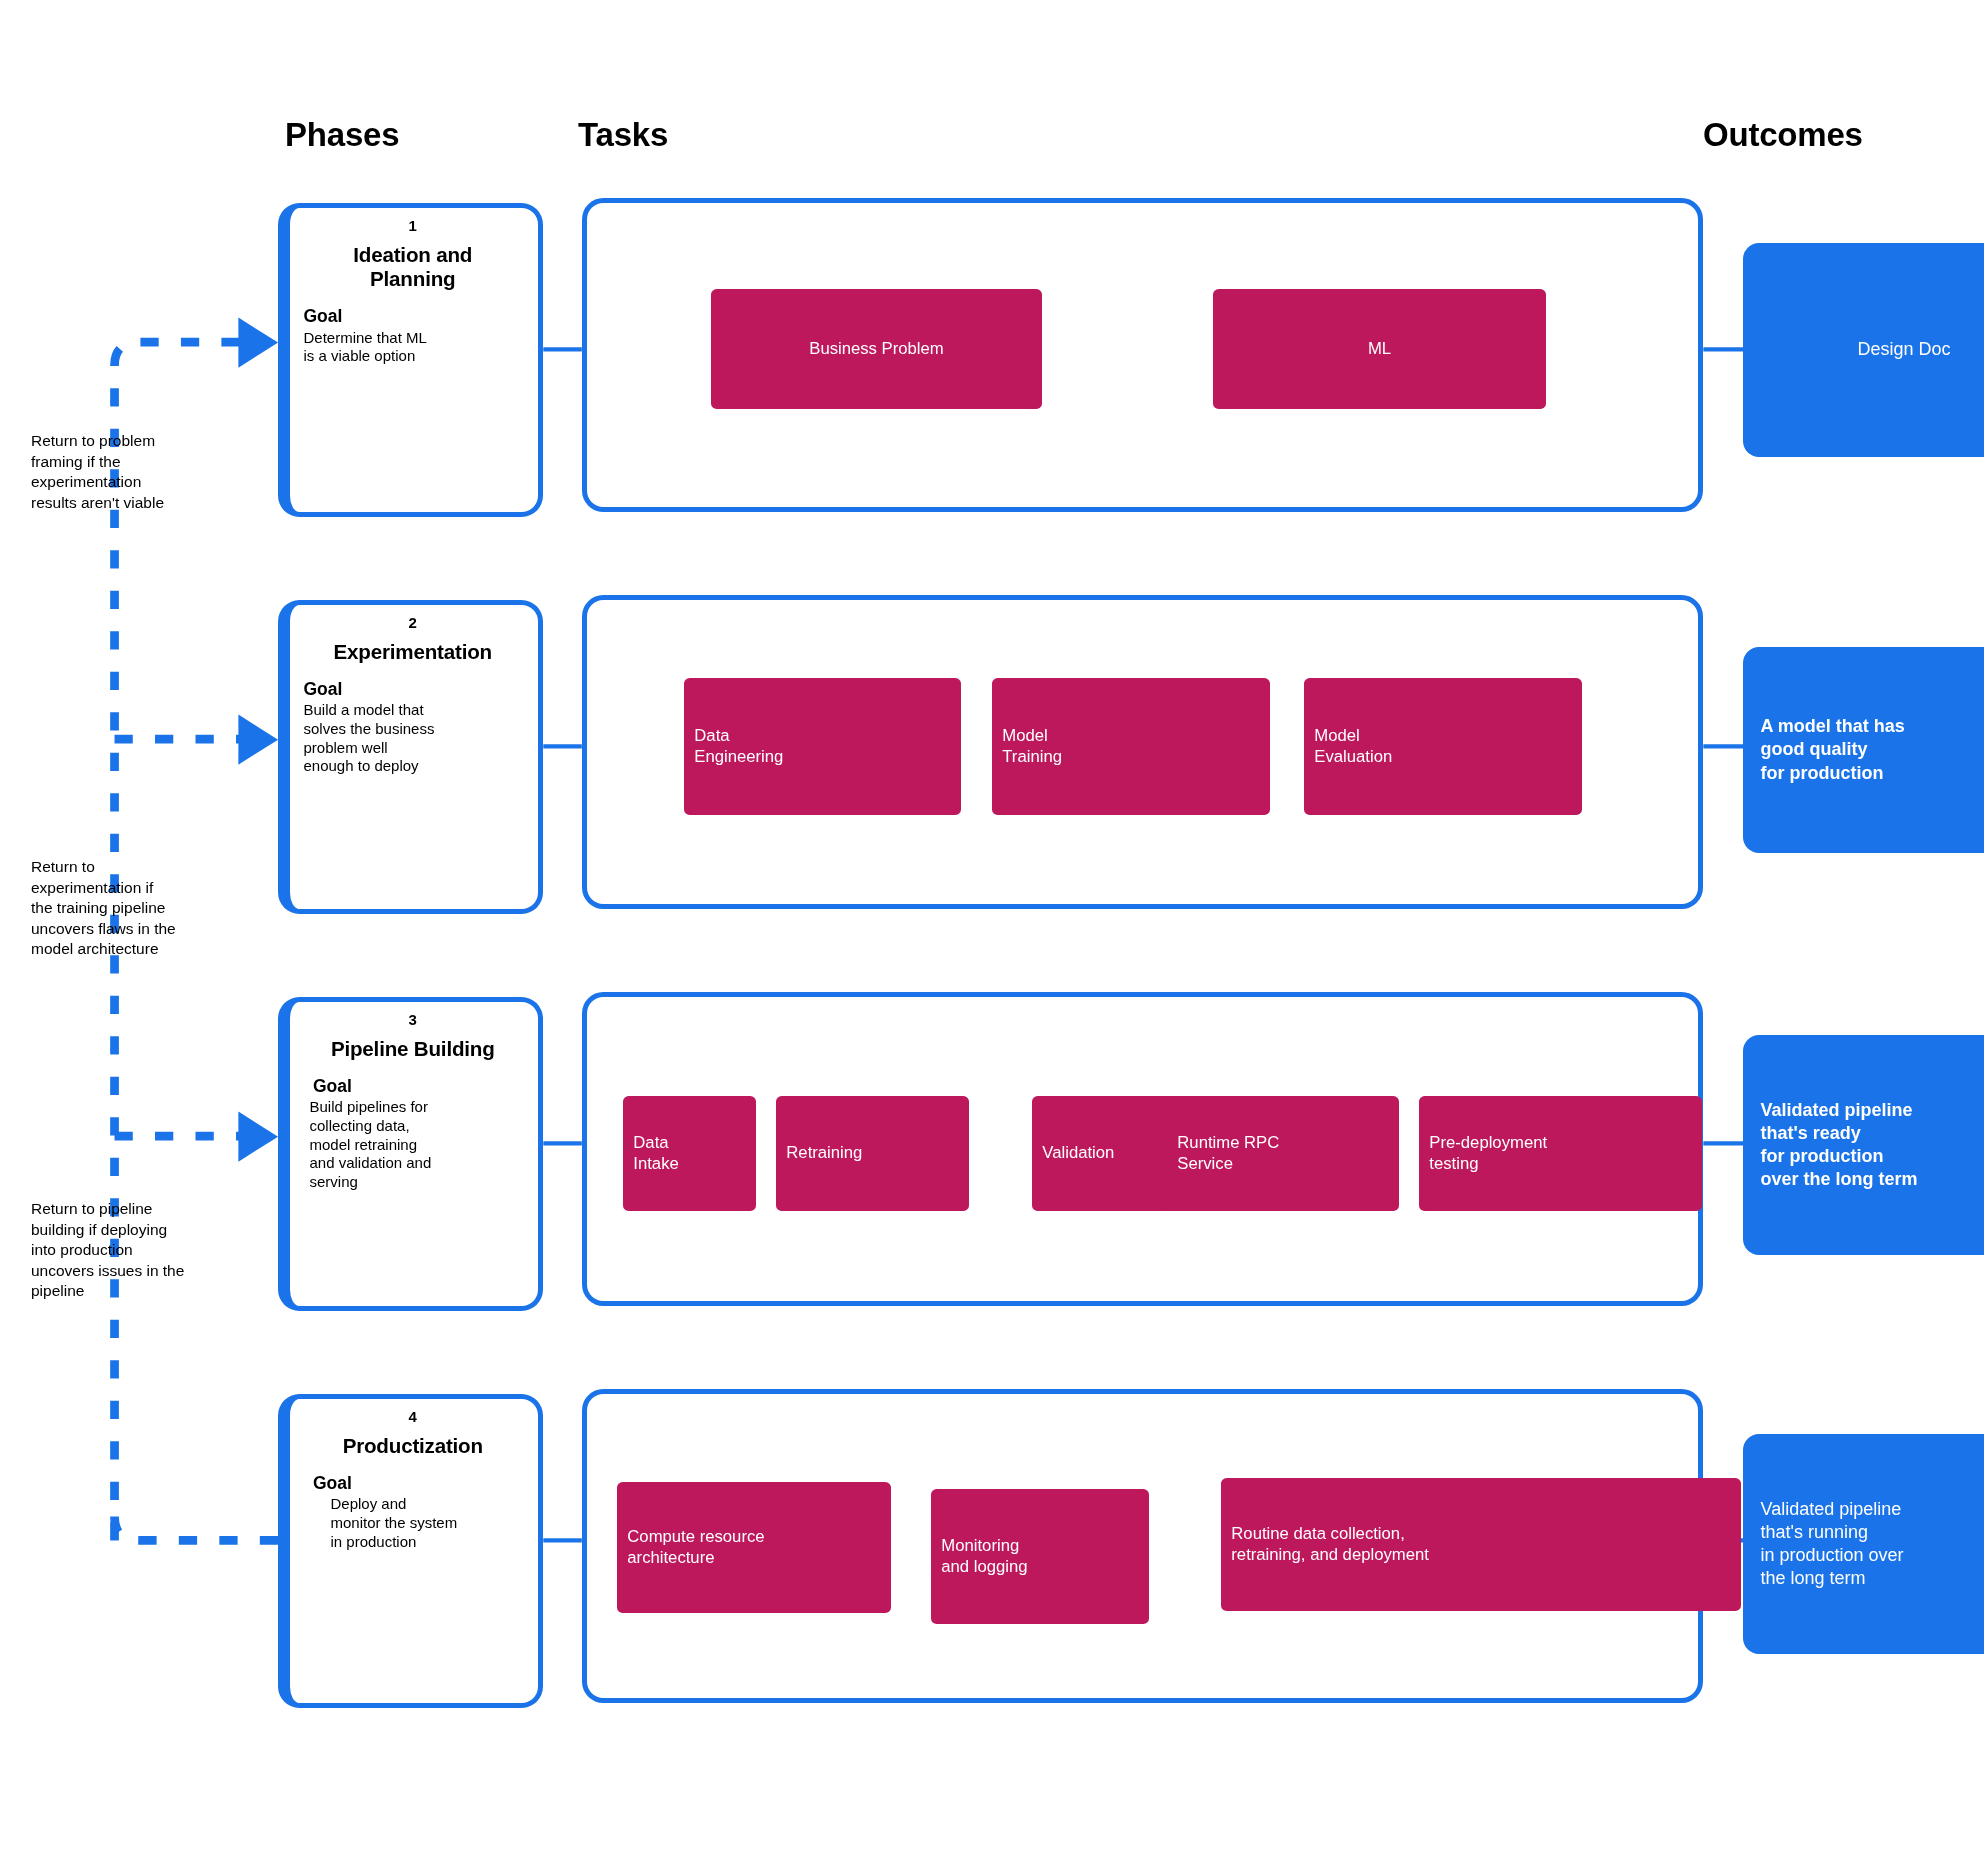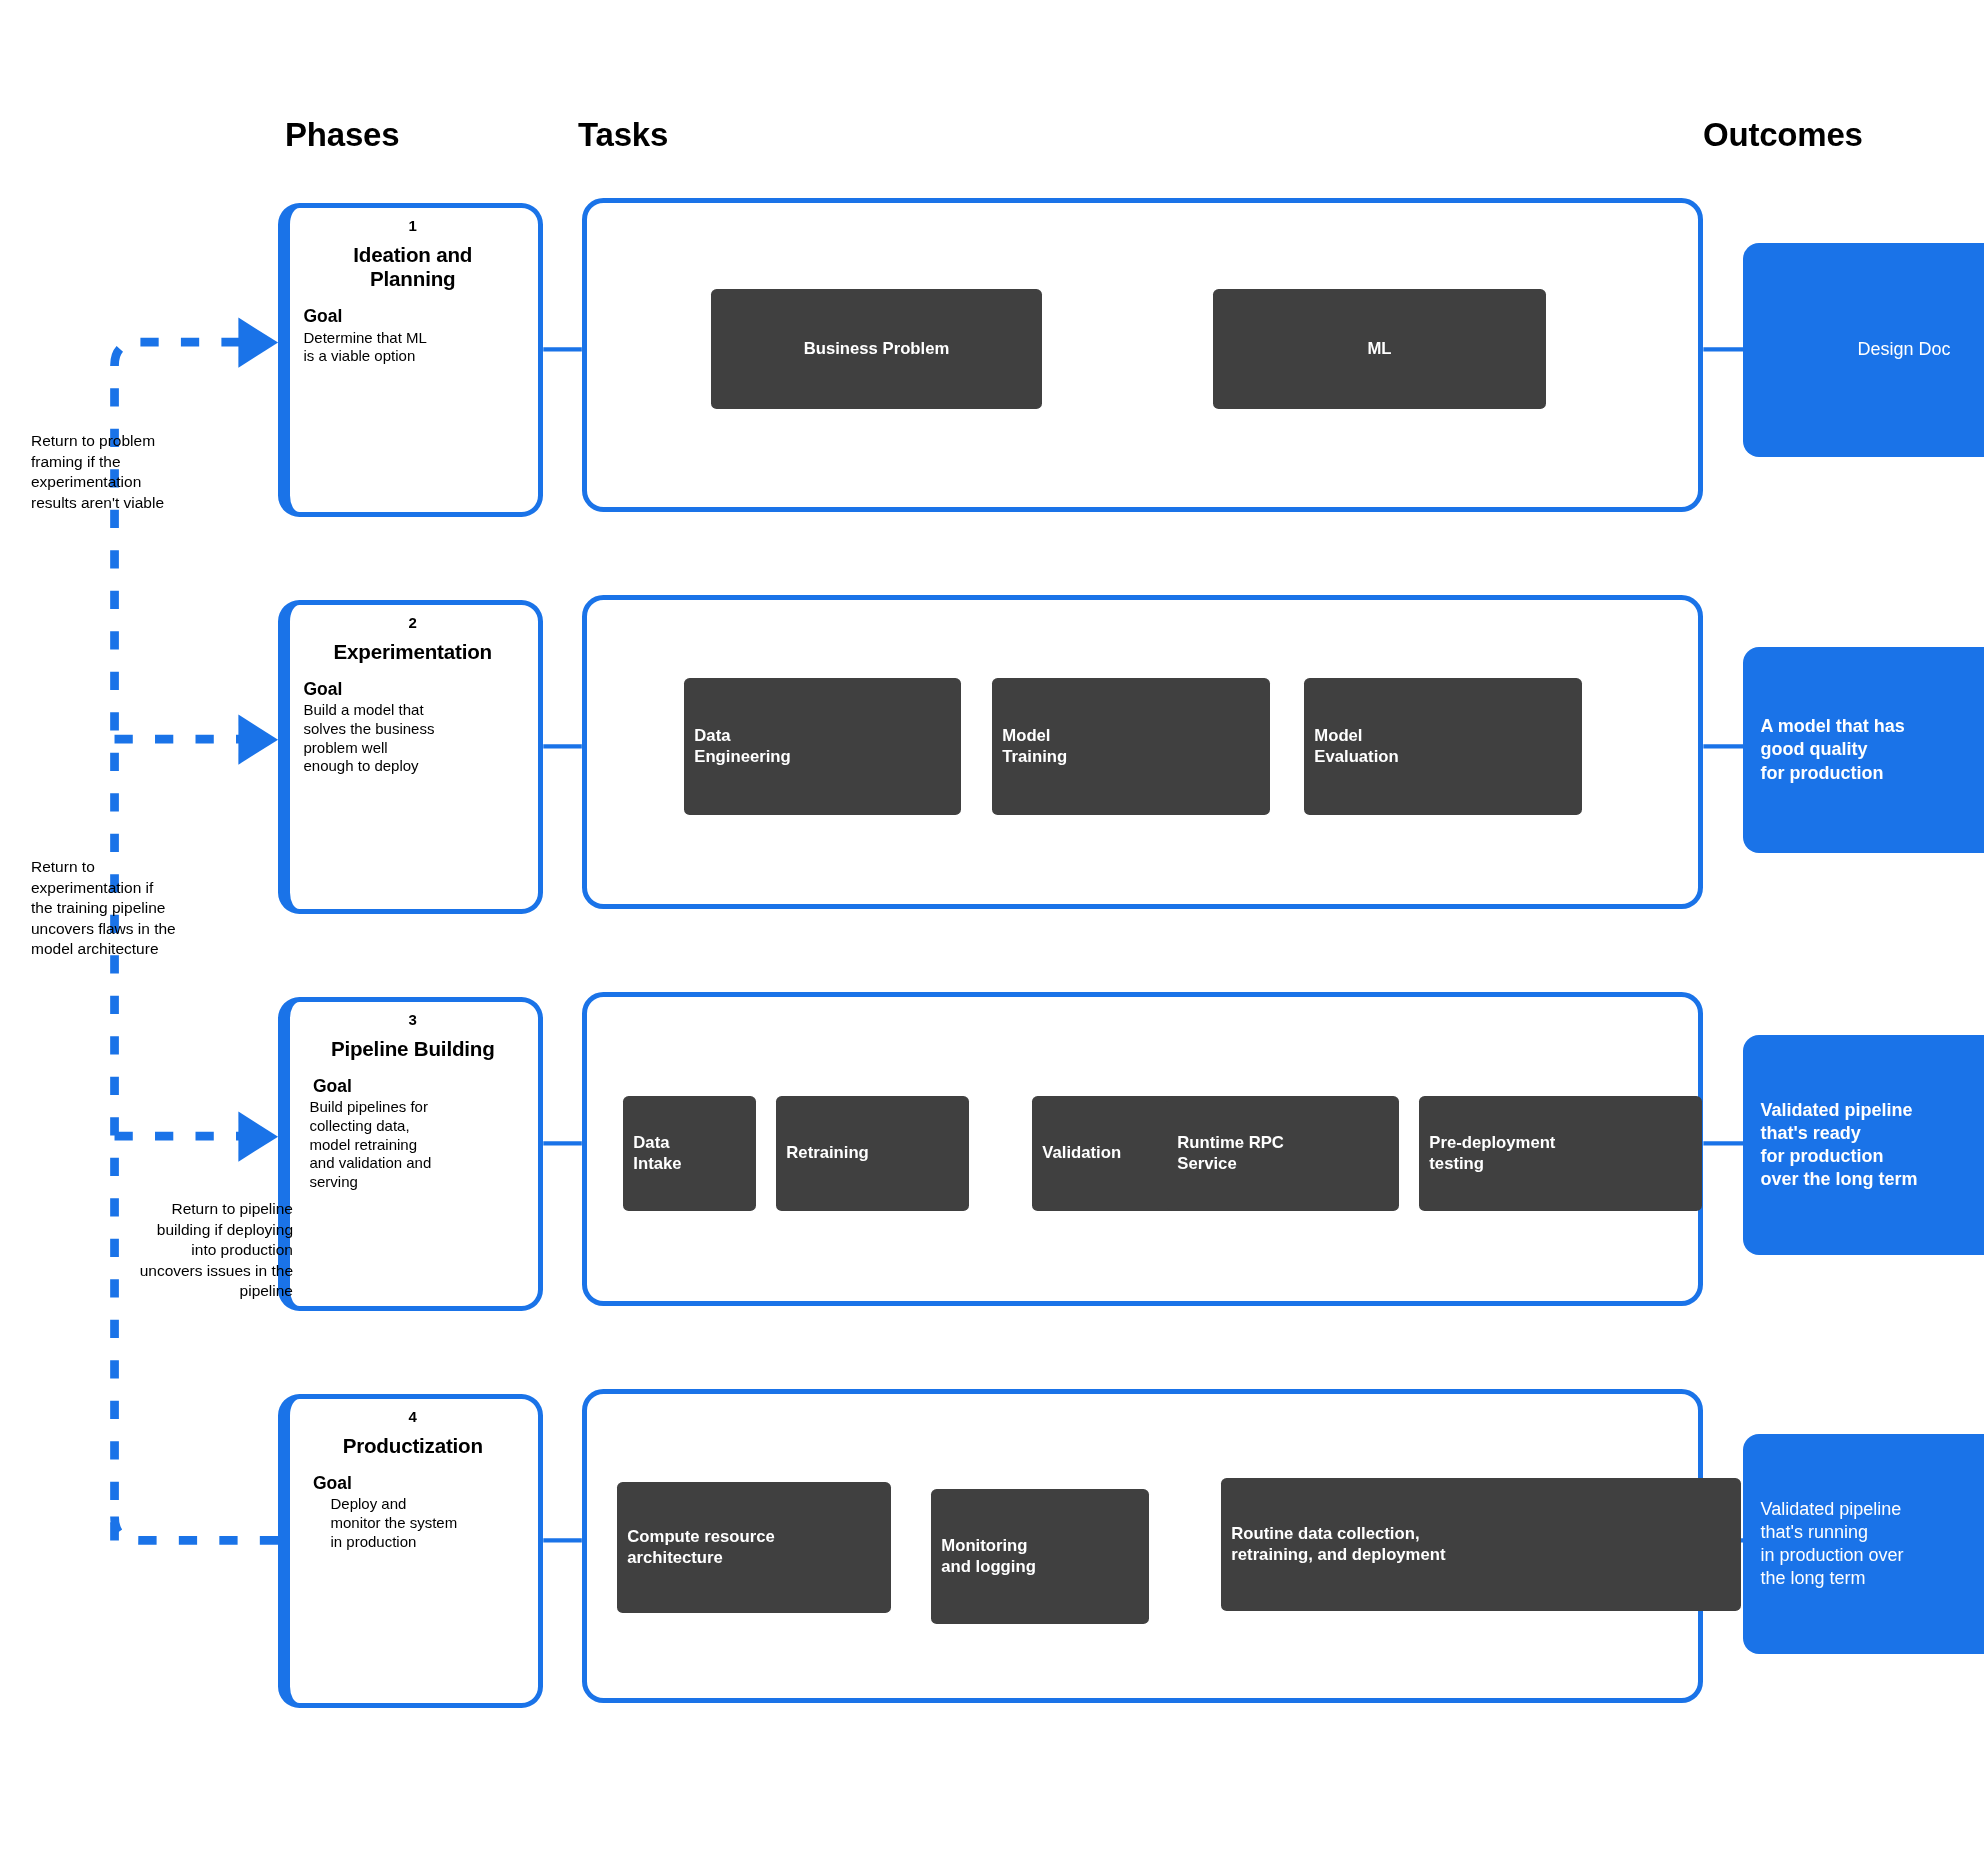--- a/index.html
+++ b/index.html
@@ -71,30 +71,30 @@
     position:absolute;
     box-sizing:border-box;
     background:#ffffff;
     border:5.6px solid #1a73e8;
     border-radius:21.4px;
   }
   
   .task-box{
     position:absolute;
     box-sizing:border-box;
-    background:#404040;
+    background:#be185d;
     border-radius:5.6px;
     color:#ffffff;
     display:flex;
     align-items:center;
     justify-content:flex-start;
     padding:0 10.3px;
     font-size:16.7px;
     line-height:1.2;
-    font-weight:700;
+    font-weight:400;
   }
   .task-box.center{ justify-content:center; text-align:center; }
 
   
   .outcome-box{
     position:absolute;
     box-sizing:border-box;
     background:#1a73e8;
     border-radius:16px;
     color:#ffffff;
@@ -310,20 +310,20 @@
 
   <div class="return-label" style="left:31px; top:431px; width:242px;">Return to problem
 framing if the
 experimentation
 results aren't viable</div>
   <div class="return-label" style="left:31px; top:857px; width:254px;">Return to
 experimentation if
 the training pipeline
 uncovers flaws in the
 model architecture</div>
-  <div class="return-label" style="left:31px; top:1199px; width:262px;text-align:right;">Return to pipeline
+  <div class="return-label" style="left:31px; top:1199px; width:262px;">Return to pipeline
 building if deploying
 into production
 uncovers issues in the
 pipeline</div>
 
 </div>
 
 
 </body></html>

